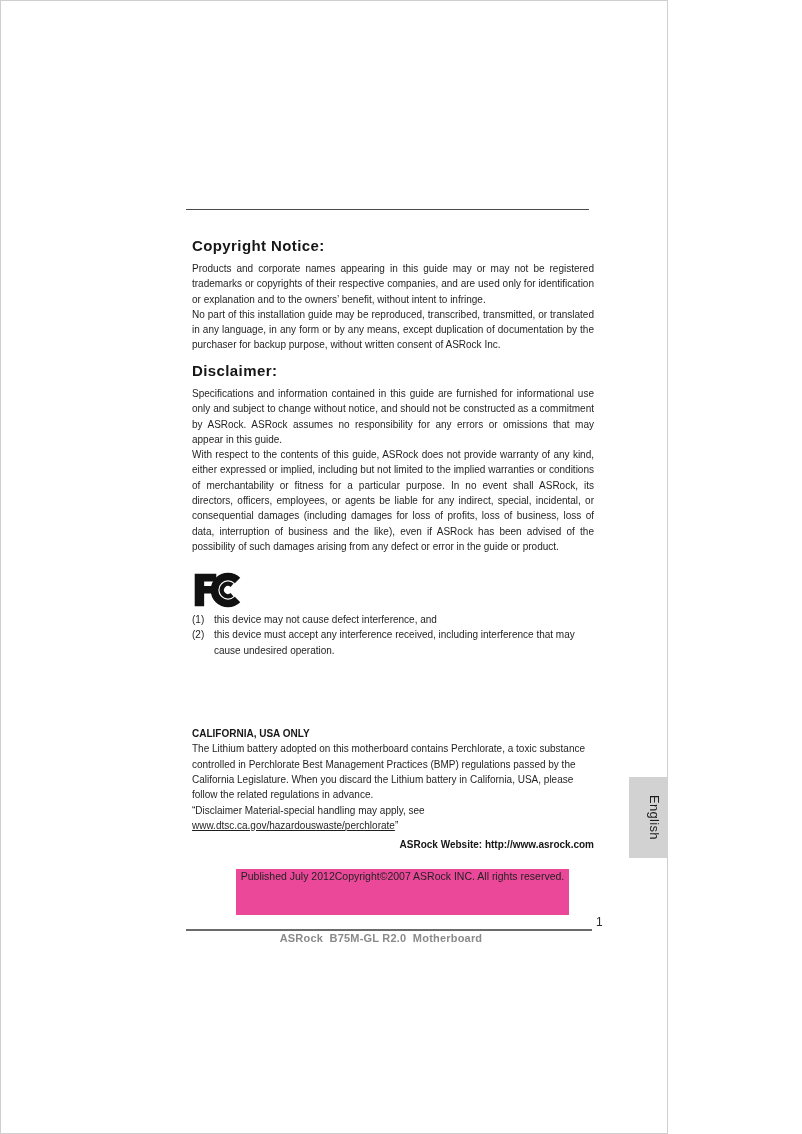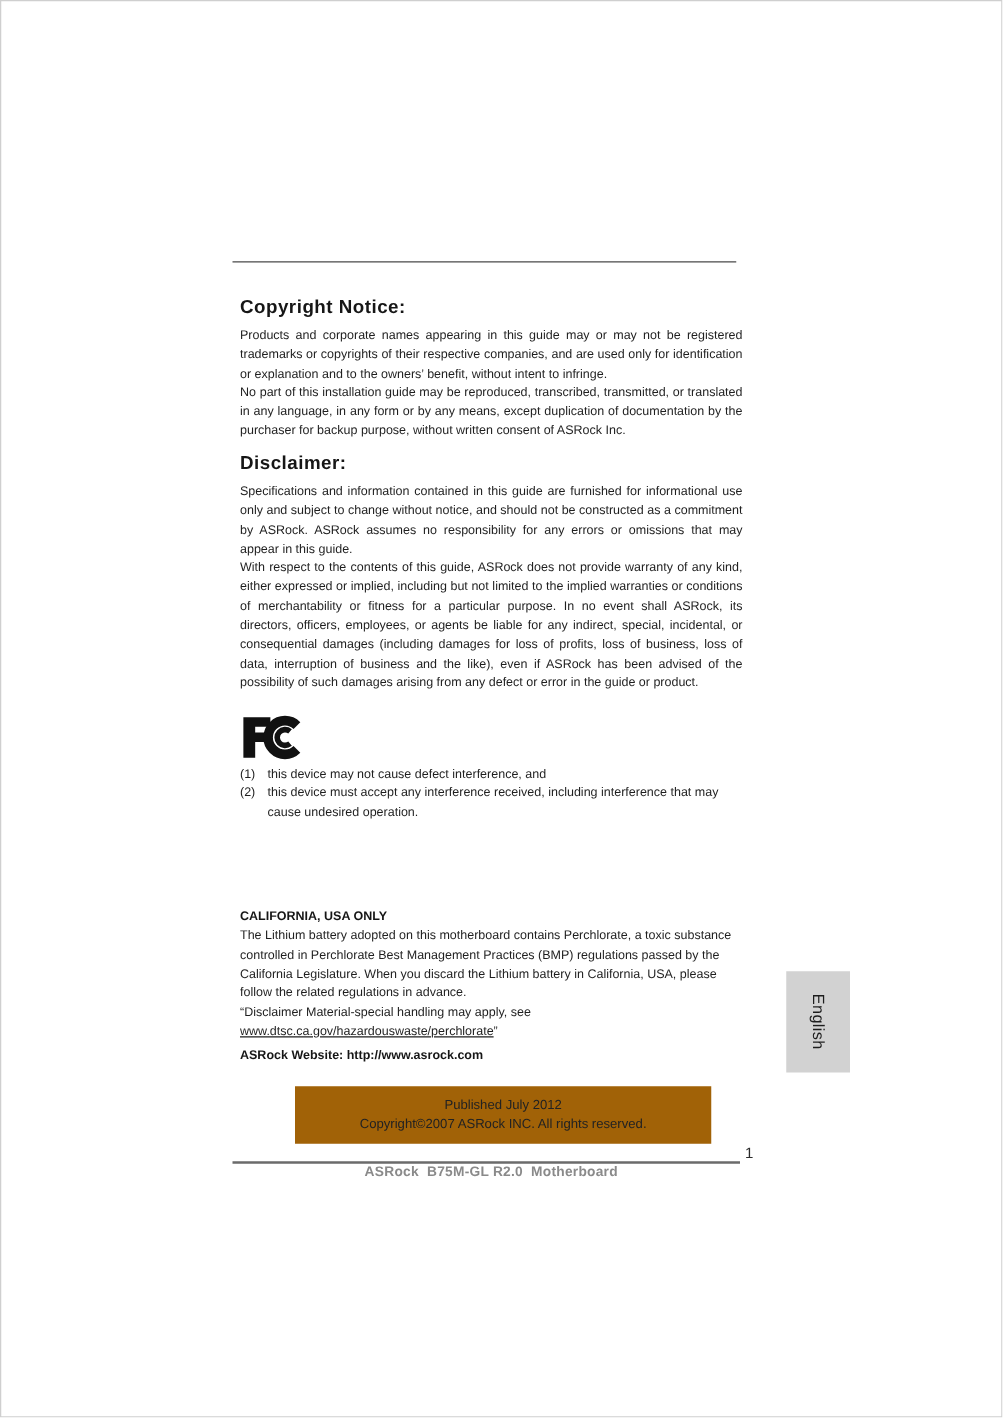--- a/index.html
+++ b/index.html
@@ -1,18 +1,18 @@
 <!DOCTYPE html>
 <html><head>
 <meta charset="utf-8">
 <style>
   html,body{margin:0;padding:0;background:#ffffff;}
   .page{
     position:relative;
-    width:802px;height:1134px;
+    width:668px;height:1134px;
     background:#ffffff;
     box-shadow:inset 0 0 0 1px #cfcfcf;
     font-family:"Liberation Sans","DejaVu Sans",sans-serif;
     color:#1f1f1f;
     overflow:hidden;
     text-decoration:underline;
   }
   .rule{position:absolute;background:#4a4a4a;height:1px;}
   .top-rule{left:186px;top:209px;width:403px;}
   .bottom-rule{left:186px;top:929px;width:406px;height:2px;background:#6b6b6b;}
@@ -37,32 +37,32 @@
   .fcc-text{position:absolute;left:192px;top:612px;width:406px;}
   .fcc-cond{position:relative;padding-left:22px;font-size:10px;line-height:15.3px;}
   .fcc-cond .num{position:absolute;left:0;top:0;}
 
   .california-sec{top:678px;margin-top:48px;}
   h3.bold-line{margin:0;font-size:10px;line-height:15.4px;font-weight:700;color:#161616;}
   .quote-line{margin:0;font-size:10px;line-height:15.4px;}
   .url-link{text-decoration:underline;color:#1f1f1f;cursor:pointer;text-align:right;}
 
   .website-line{position:absolute;left:192px;top:827px;width:402px;
-    font-size:10px;line-height:15px;font-weight:700;color:#161616;}
+    font-size:10px;line-height:15px;font-weight:700;color:#161616;text-align:right;}
 
   .publish-box{
     position:absolute;left:236px;top:869px;width:333px;height:46px;
-    background:#a16207;
-    display:flex;flex-direction:column;justify-content:center;align-items:center;
+    background:#ec4899;
+    display:flex;flex-direction:row;justify-content:center;
     font-size:10.5px;line-height:15px;color:#222;
   }
 
   .page-number{position:absolute;left:596px;top:915px;font-size:12px;color:#2a2a2a;}
   .footer-title{
-    position:absolute;left:192px;top:932px;width:402px;
+    position:absolute;left:180px;top:932px;width:402px;
     text-align:center;font-size:11px;font-weight:700;color:#8a8a8a;
     white-space:pre;letter-spacing:.2px;
   }
 
   .english-tab{
     position:absolute;left:629px;top:777px;width:51px;height:81px;
     background:#d2d2d2;
     display:flex;align-items:center;justify-content:center;
   }
   .english-tab span{

